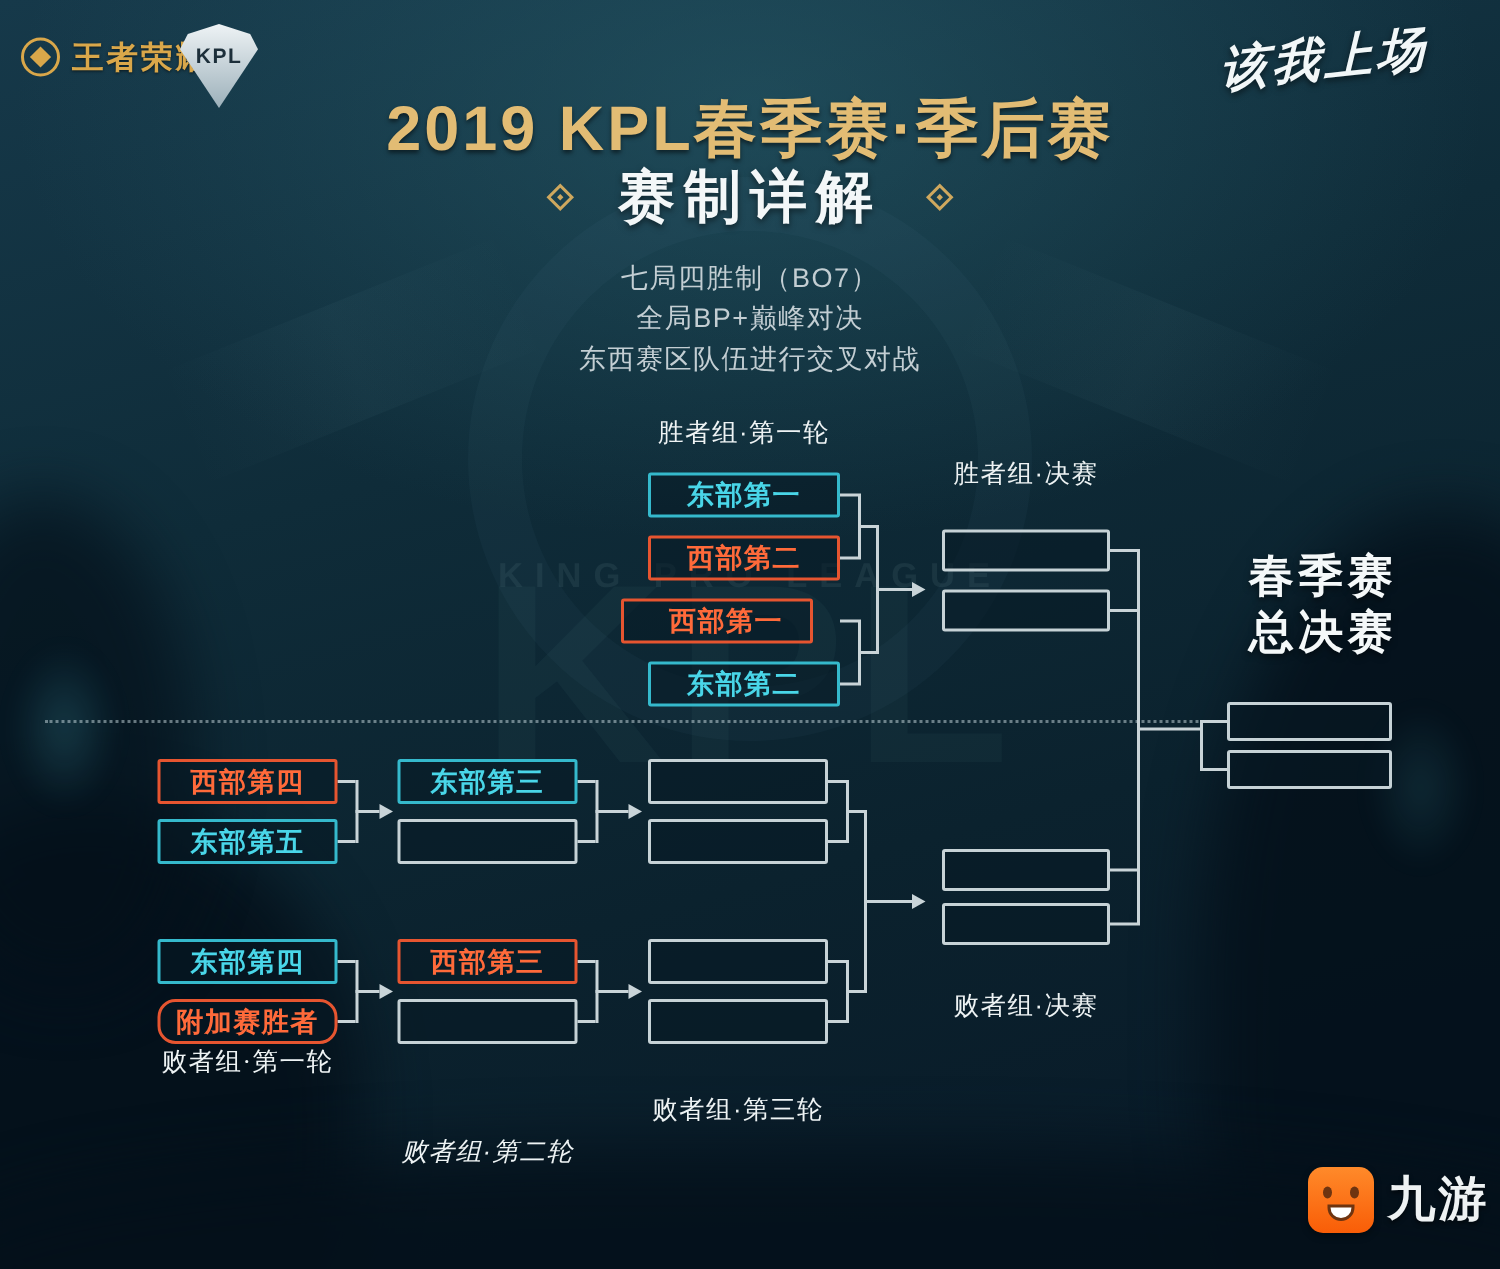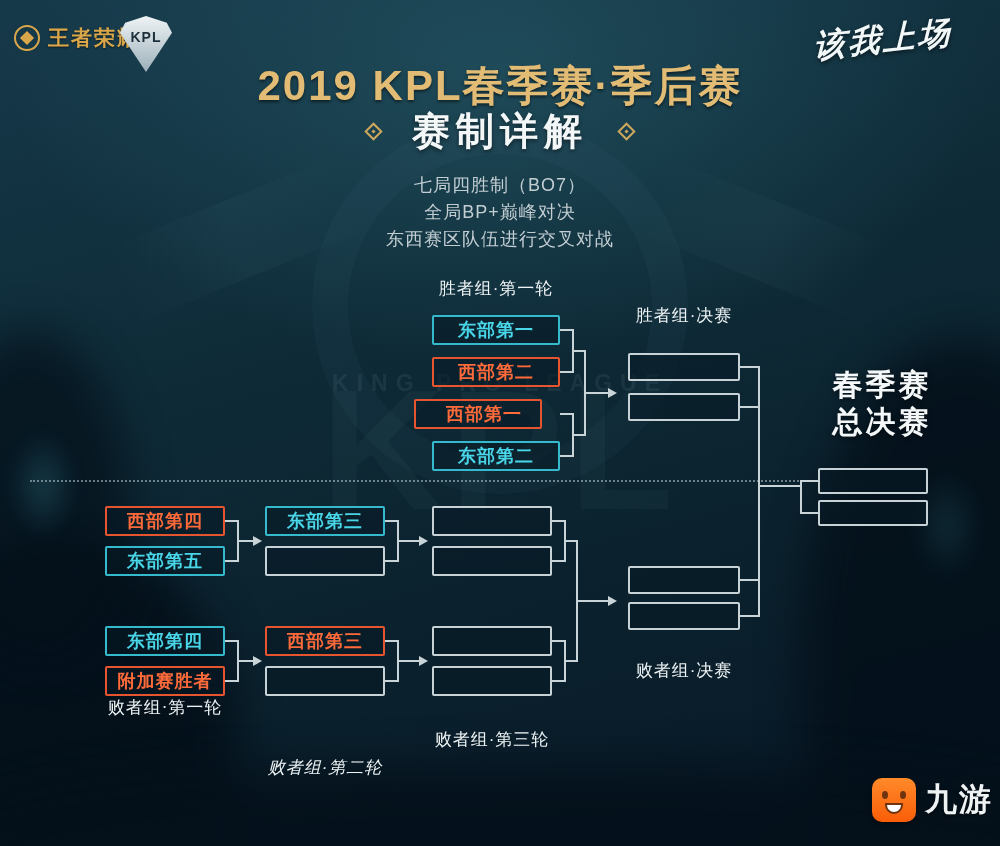--- a/index.html
+++ b/index.html
@@ -126,21 +126,21 @@
 
   <div class="box bw4" style="left:818px;top:468px;"></div>
   <div class="box bw4" style="left:818px;top:500px;"></div>
 
   <div class="box bw3" style="left:628px;top:566px;"></div>
   <div class="box bw3" style="left:628px;top:602px;"></div>
 
   <div class="box west bw2" style="left:105px;top:506px;">西部第四</div>
   <div class="box east bw2" style="left:105px;top:546px;">东部第五</div>
   <div class="box east bw2" style="left:105px;top:626px;">东部第四</div>
-  <div class="box west bw2" style="left:105px;top:666px;">附加赛胜者</div>
+  <div class="box west bw2" style="left:105px;top:666px;border-radius:12px;">附加赛胜者</div>
 
   <div class="box east bw2" style="left:265px;top:506px;">东部第三</div>
   <div class="box bw2" style="left:265px;top:546px;"></div>
   <div class="box west bw2" style="left:265px;top:626px;">西部第三</div>
   <div class="box bw2" style="left:265px;top:666px;"></div>
 
   <div class="box bw2" style="left:432px;top:506px;"></div>
   <div class="box bw2" style="left:432px;top:546px;"></div>
   <div class="box bw2" style="left:432px;top:626px;"></div>
   <div class="box bw2" style="left:432px;top:666px;"></div>

